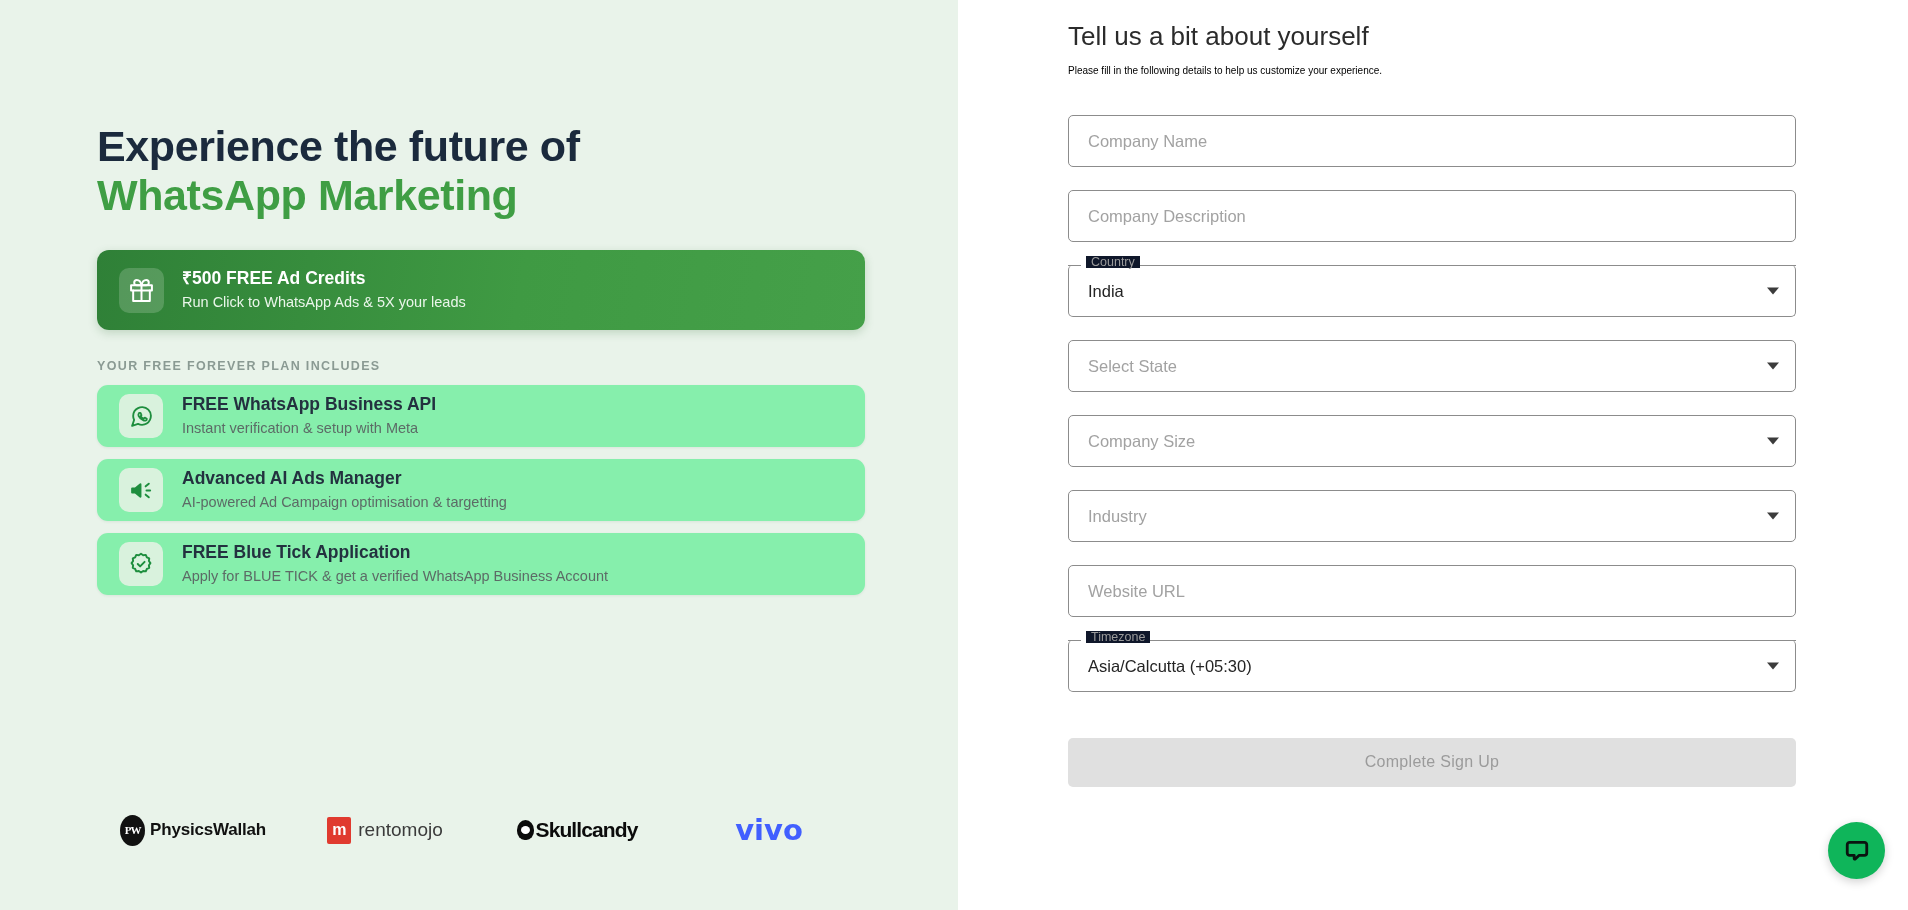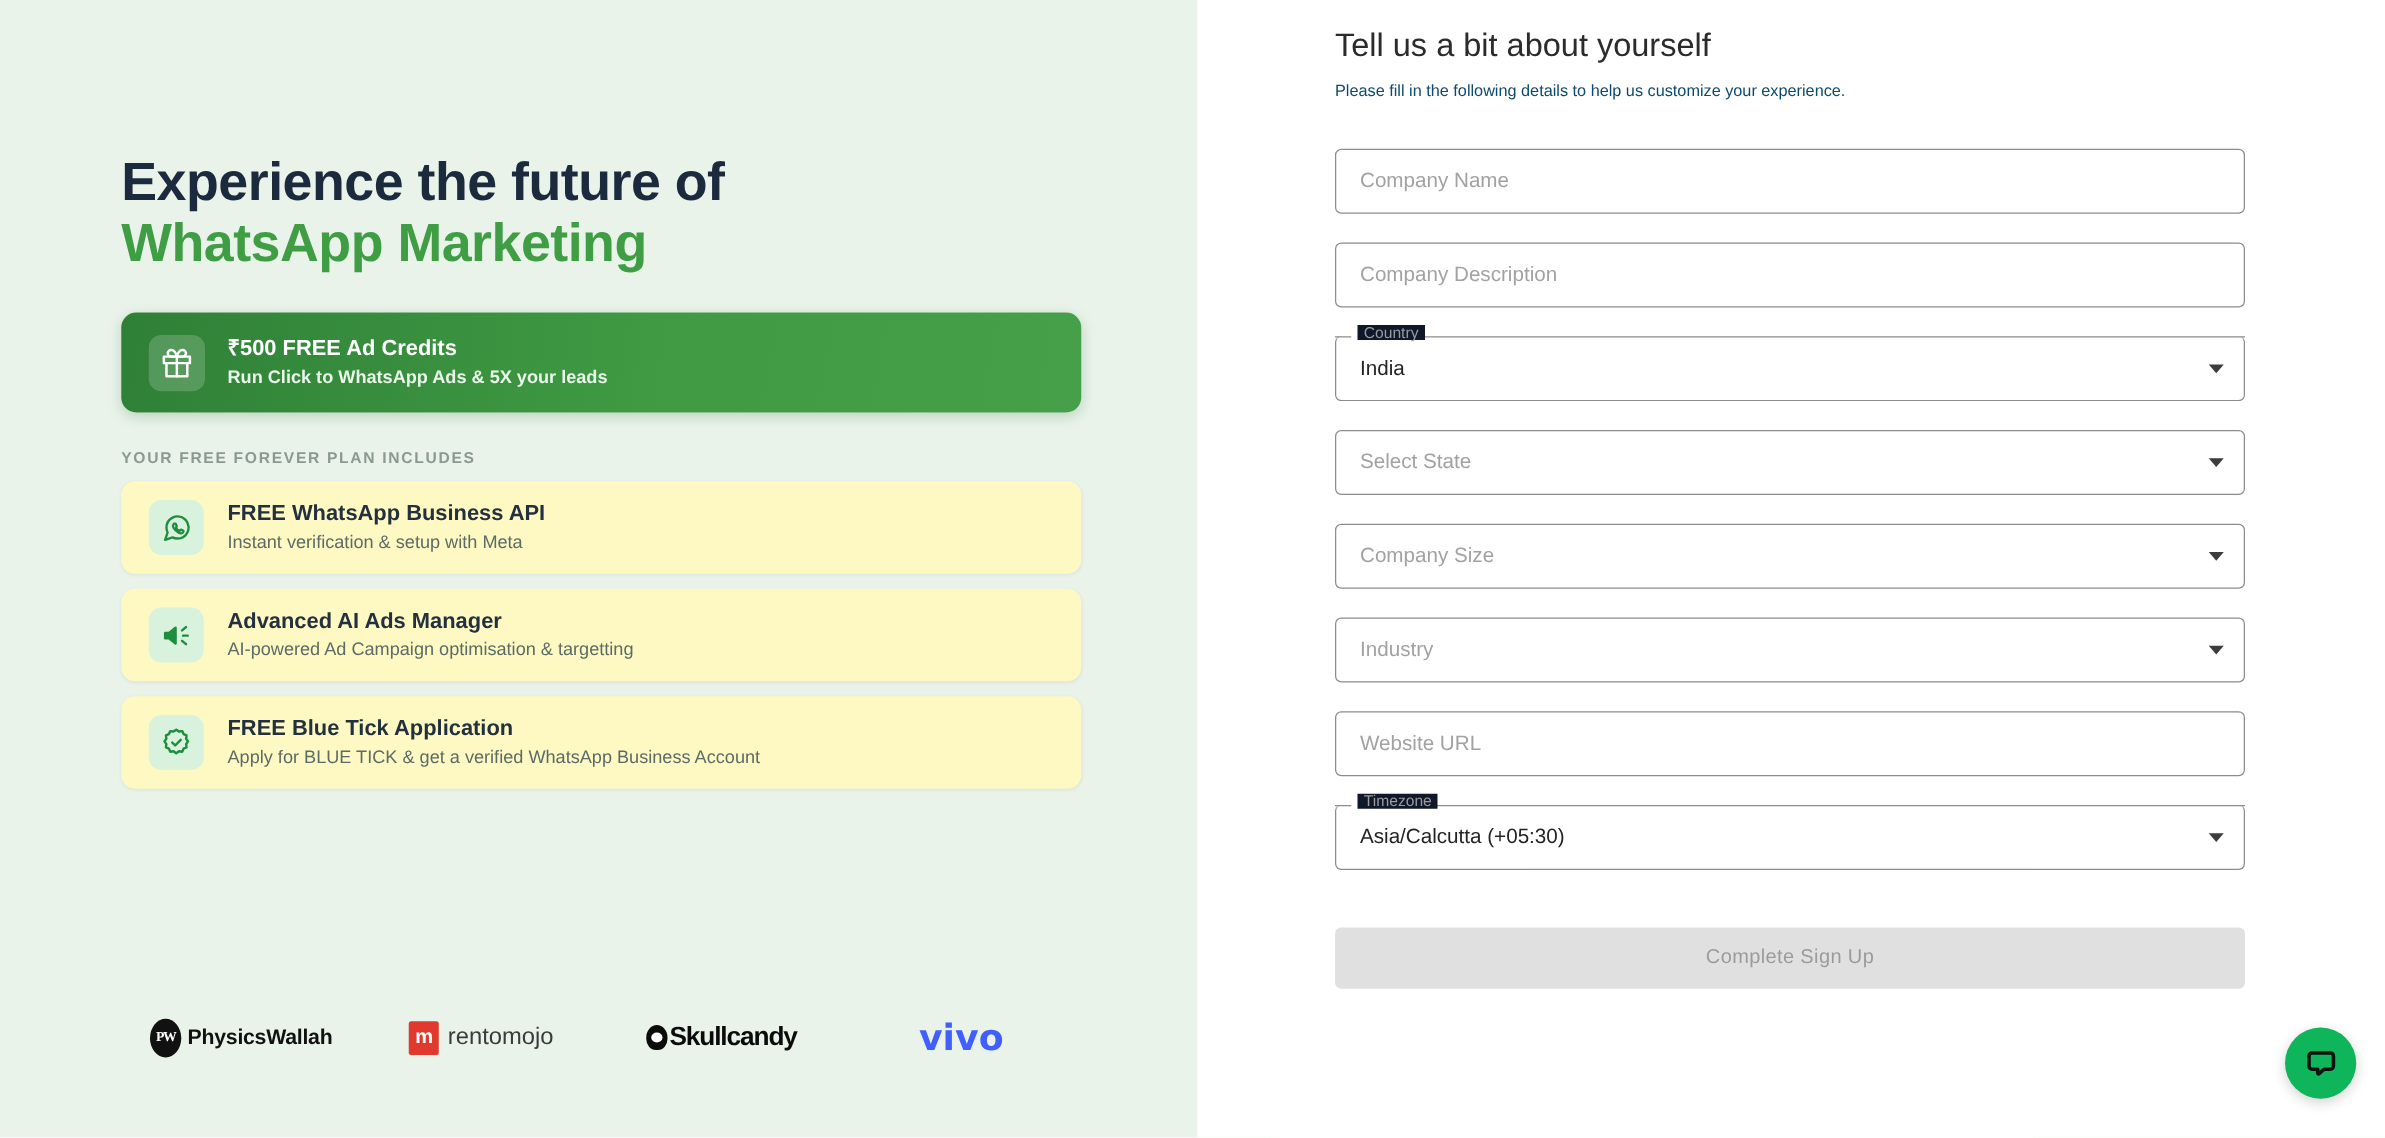--- a/index.html
+++ b/index.html
@@ -46,36 +46,36 @@
     border-radius: 10px;
     background: rgba(255,255,255,0.18);
     display: flex; align-items: center; justify-content: center;
     flex: 0 0 45px;
     margin-right: 18px;
   }
   .promo-text .promo-title {
     color: #ffffff; font-size: 17.5px; font-weight: 700; line-height: 1.3;
   }
   .promo-text .promo-sub {
-    color: #eaf6ea; font-size: 14.5px; font-weight: 700; line-height: 1.45; margin-top: 2px;
+    color: #eaf6ea; font-size: 14.5px; font-weight: 400; line-height: 1.45; margin-top: 2px;
   }
 
   .section-label {
     margin-top: 29px;
     font-size: 12.5px;
     letter-spacing: 1.35px;
     font-weight: 700;
     color: #8a9a93;
   }
 
   .feature-list { margin-top: 12px; }
   .feature-card {
     width: 768px;
-    height: 74px;
-    background: #fef9c3;
+    height: 62px;
+    background: #86efac;
     border-radius: 11px;
     display: flex;
     align-items: center;
     padding: 0 22px;
     margin-bottom: 12px;
     box-shadow: 0 1px 3px rgba(20,60,30,0.07);
   }
   .feature-icon {
     width: 44px; height: 44px; border-radius: 10px;
     background: #d9f2dd;
@@ -133,21 +133,21 @@
   
   .right-panel {
     flex: 1 1 auto;
     height: 910px;
     background: #ffffff;
     padding: 14px 112px 0 110px;
     position: relative;
     overflow: hidden;
   }
   .form-title { font-size: 26px; color: #2b2b2b; font-weight: 400; line-height: 1.3; margin-top: 6px;}
-  .form-sub   { font-size: 13px; color: #0c4a6e; margin-top: 11px; }
+  .form-sub   { font-size: 10px; color: #000000; margin-top: 11px; }
 
   .fields { margin-top: 39px; }
   .field {
     position: relative;
     height: 52px;
     margin-bottom: 23px;
   }
   .field .outline {
     position: absolute; inset: 0;
     border: 1px solid #8c8c8c;

